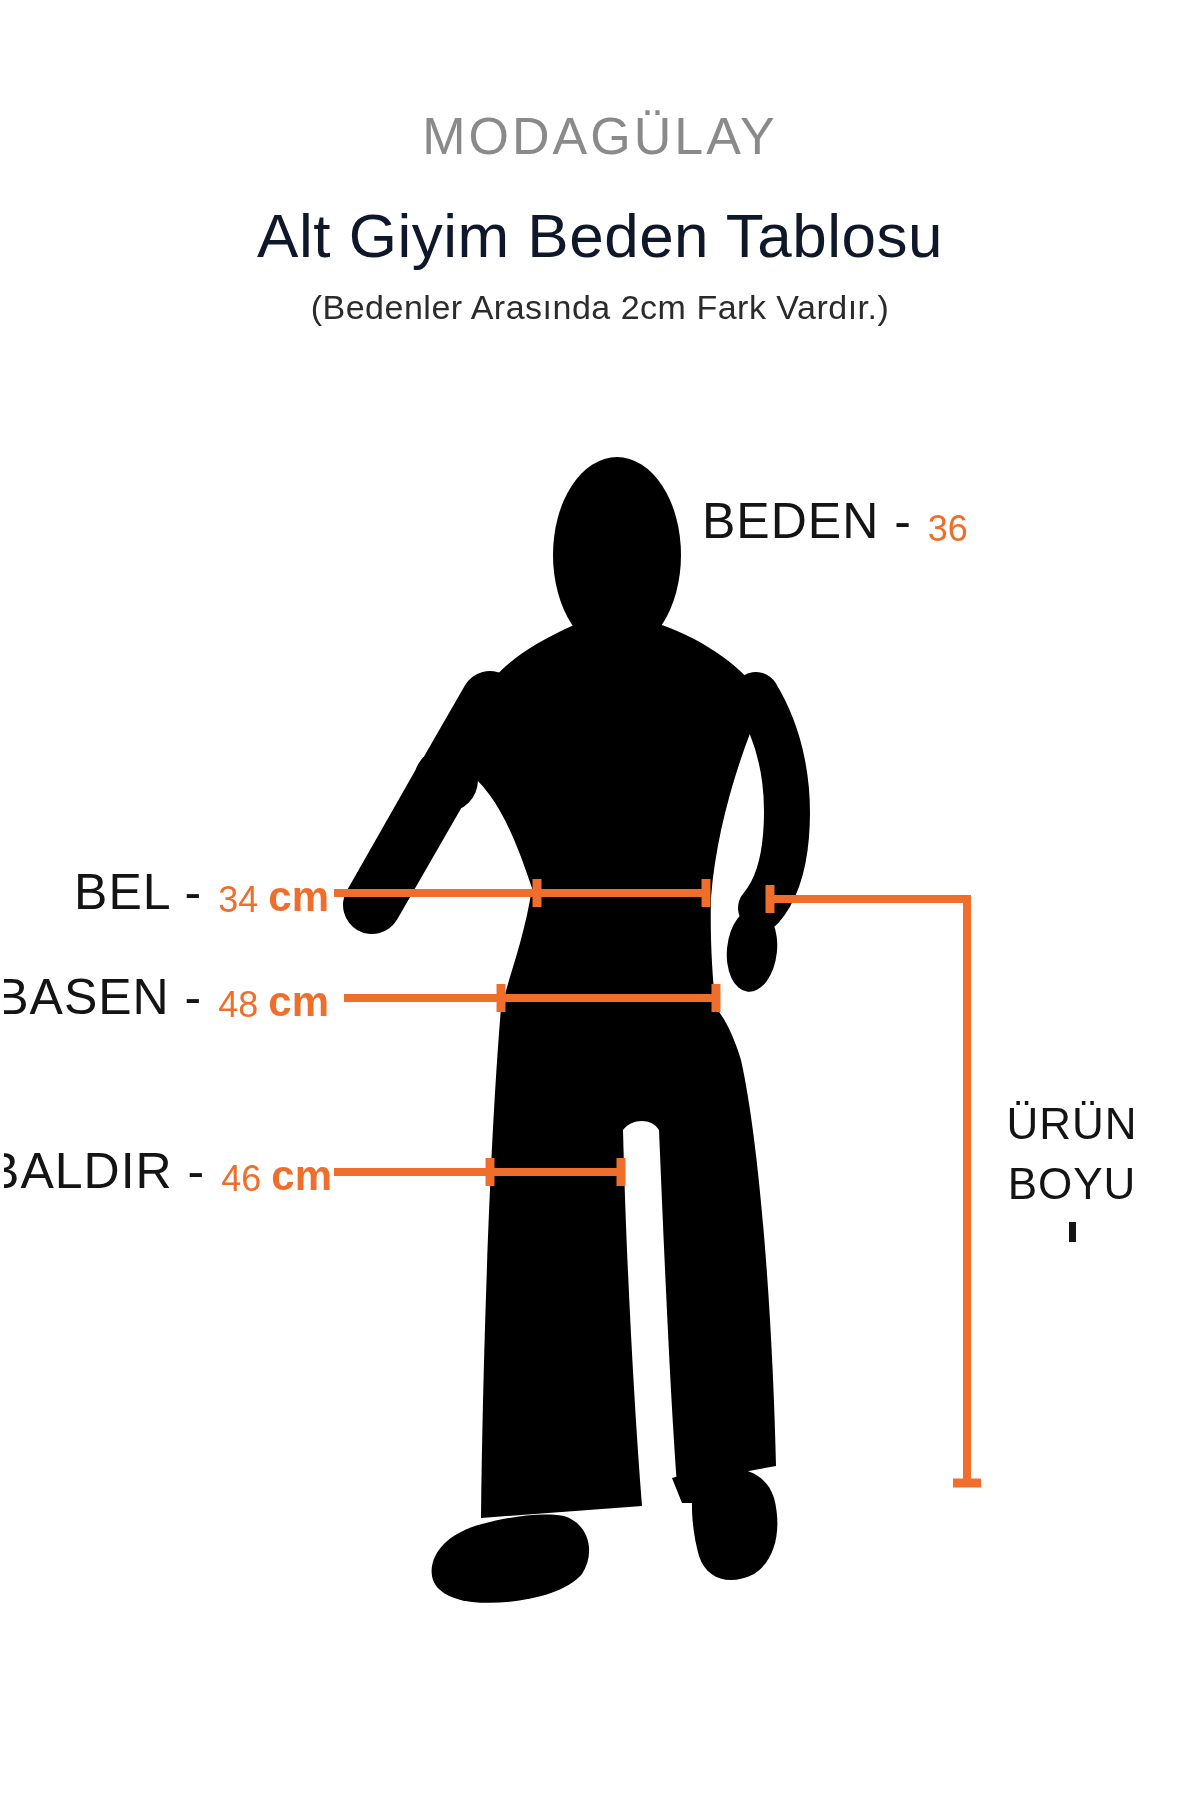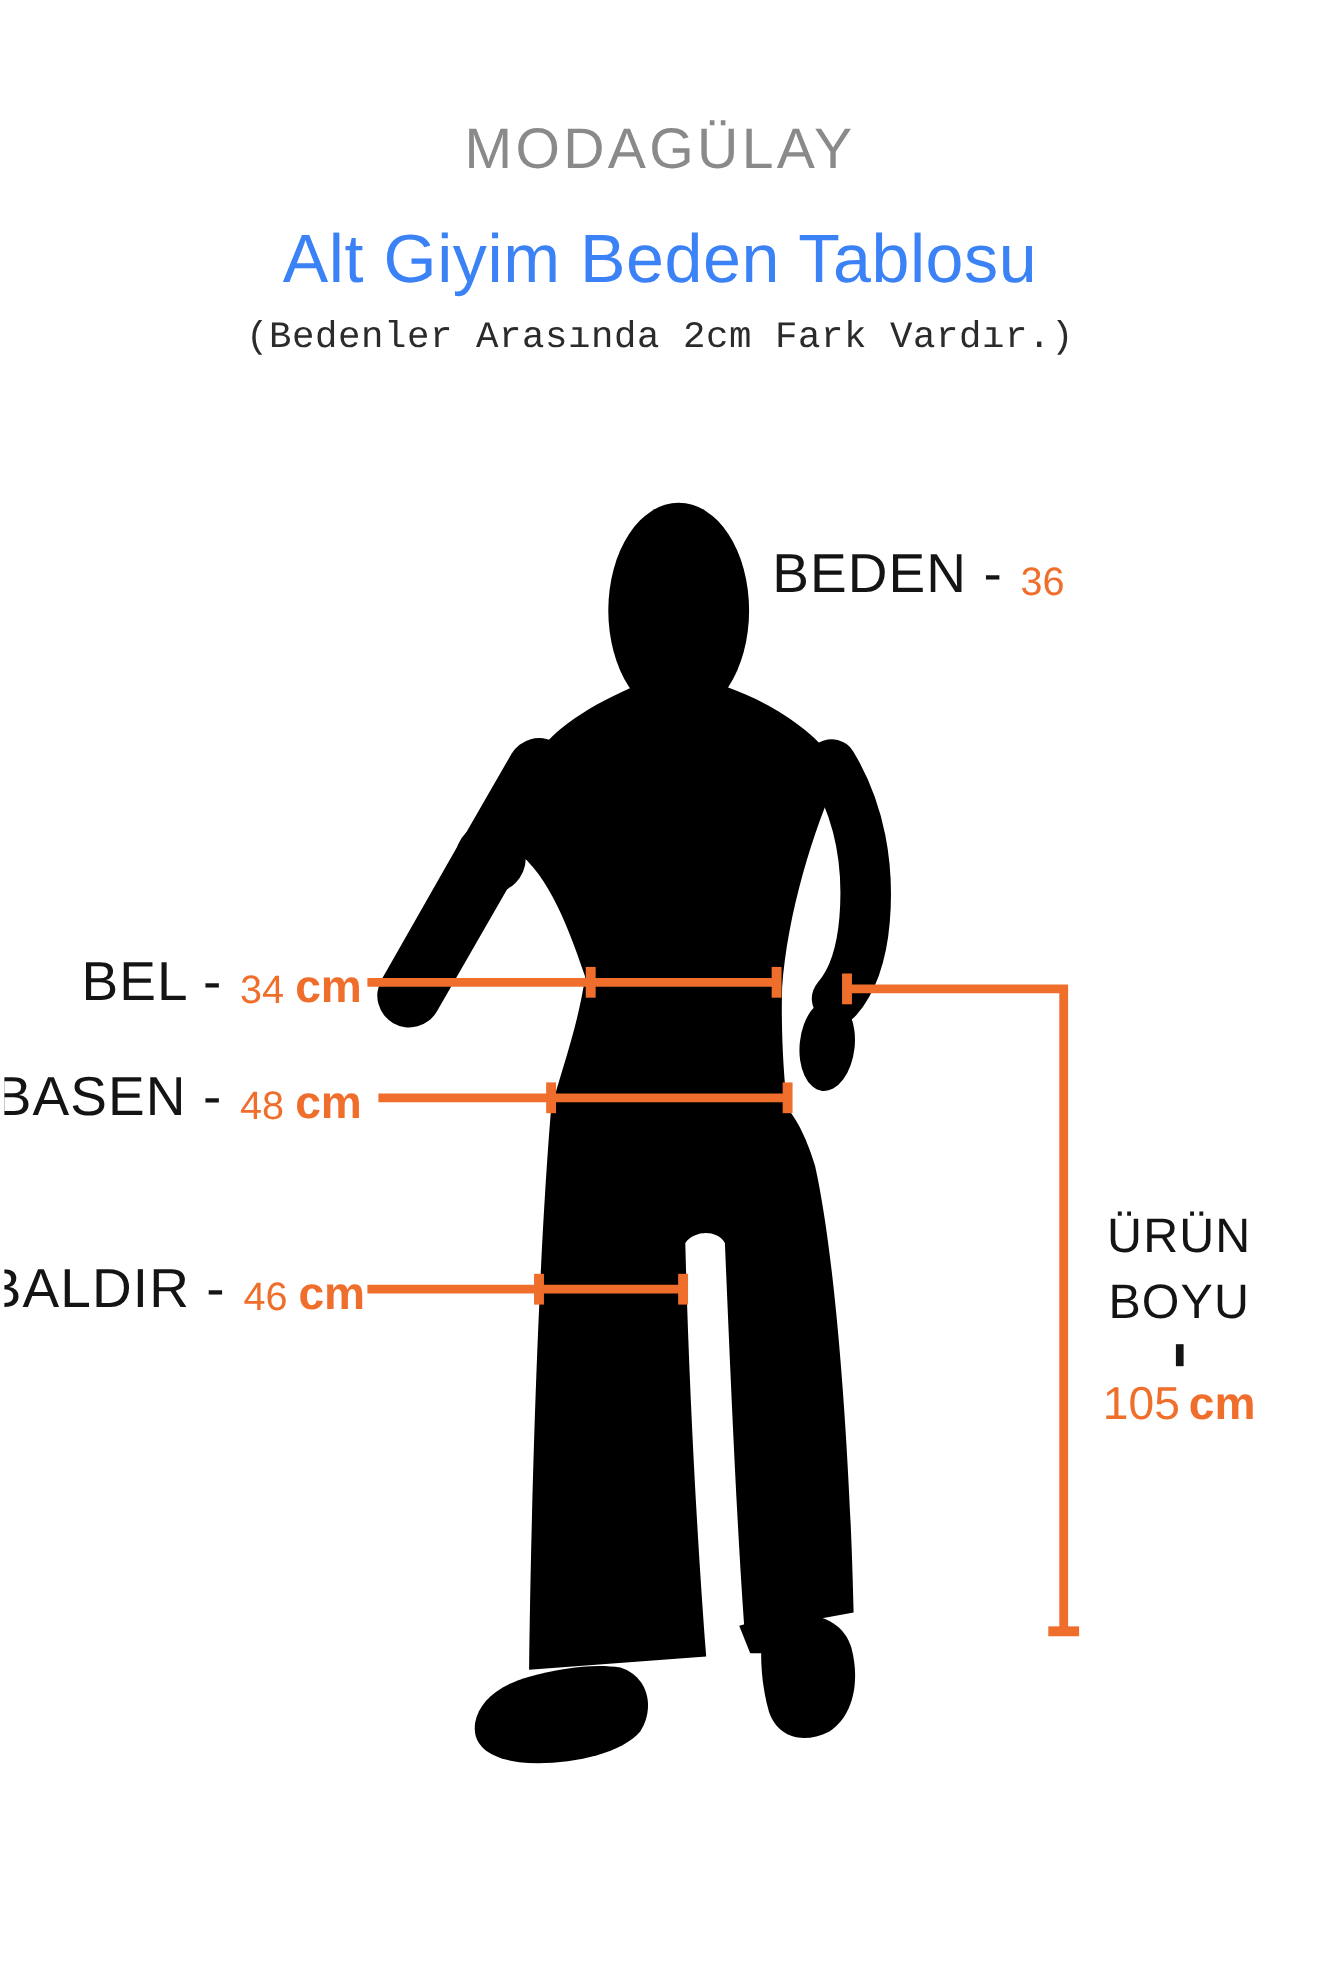--- a/index.html
+++ b/index.html
@@ -15,28 +15,27 @@
   .logo{
     position:absolute;top:106px;left:0;right:0;
     text-align:center;
     font-size:52px;font-weight:500;letter-spacing:3px;
     color:#8A8A8A;
   }
   .title{
     position:absolute;top:200px;left:0;right:0;margin:0;
     text-align:center;
     font-size:62px;font-weight:500;letter-spacing:0.5px;
-    color:#3b82f6;
+    color:#0f172a;
   }
   .subtitle{
     position:absolute;top:288px;left:0;right:0;
     text-align:center;
     font-size:34px;font-weight:400;letter-spacing:0.5px;
     color:#2b2b2b;
-    font-family:Liberation Mono, monospace;
   }
   
   .figure-svg{position:absolute;top:0;left:0;width:1200px;height:1800px;}
   
   .m-row{
     position:absolute;
     display:flex;align-items:flex-end;
     white-space:nowrap;
   }
   .m-row .lbl{font-size:50px;color:#141414;letter-spacing:1px;}
@@ -166,18 +165,15 @@
   <div class="m-row row-baldir">
     <span class="lbl">BALDIR -</span>
     <span class="val">46</span>
     <span class="unit">cm</span>
   </div>
 
   <div class="urun-block">
     <div class="line">ÜRÜN</div>
     <div class="line">BOYU</div>
     <div class="dash"></div>
-    <div class="urun-val">
-      <span>105</span><span class="unit">cm</span>
-    </div>
   </div>
 
 </div>
 
 </body></html>

